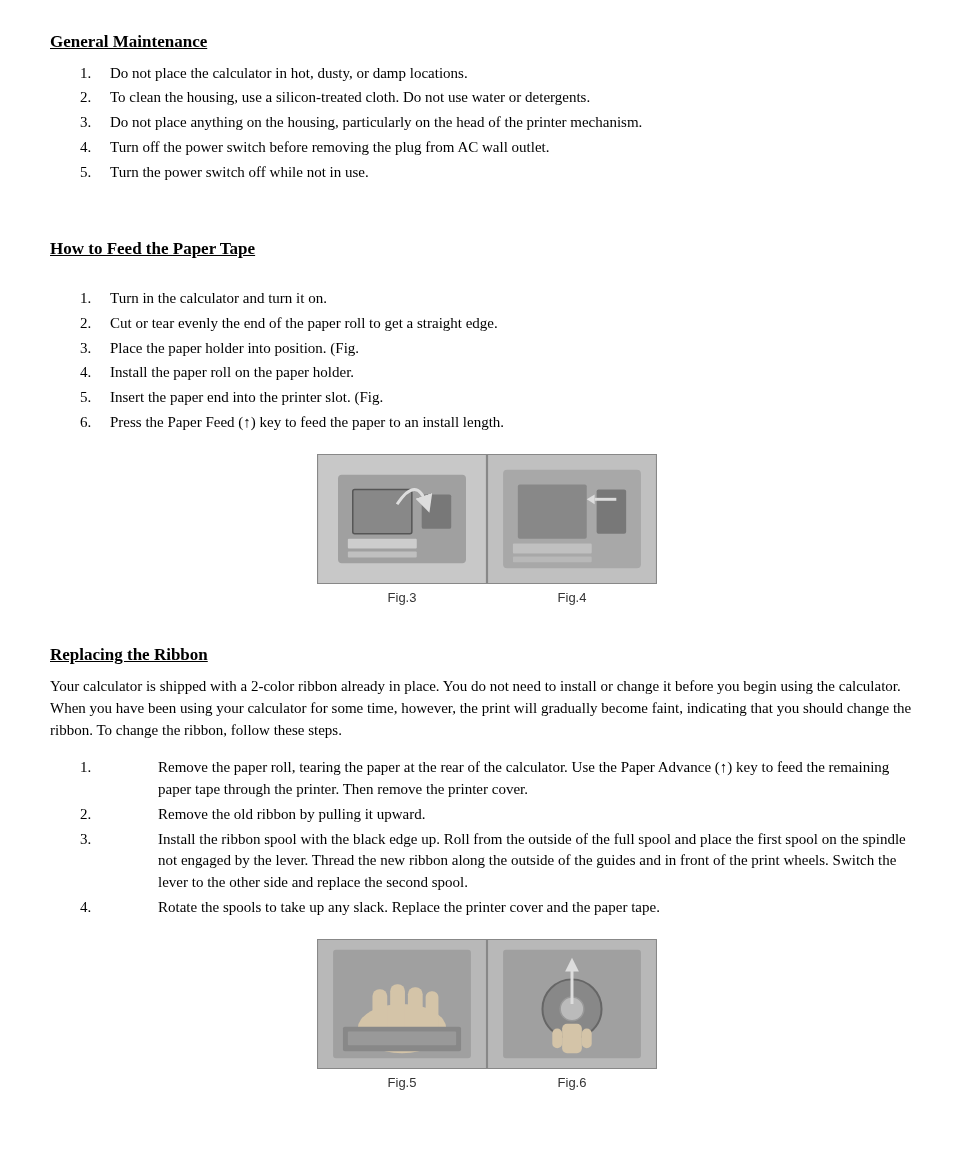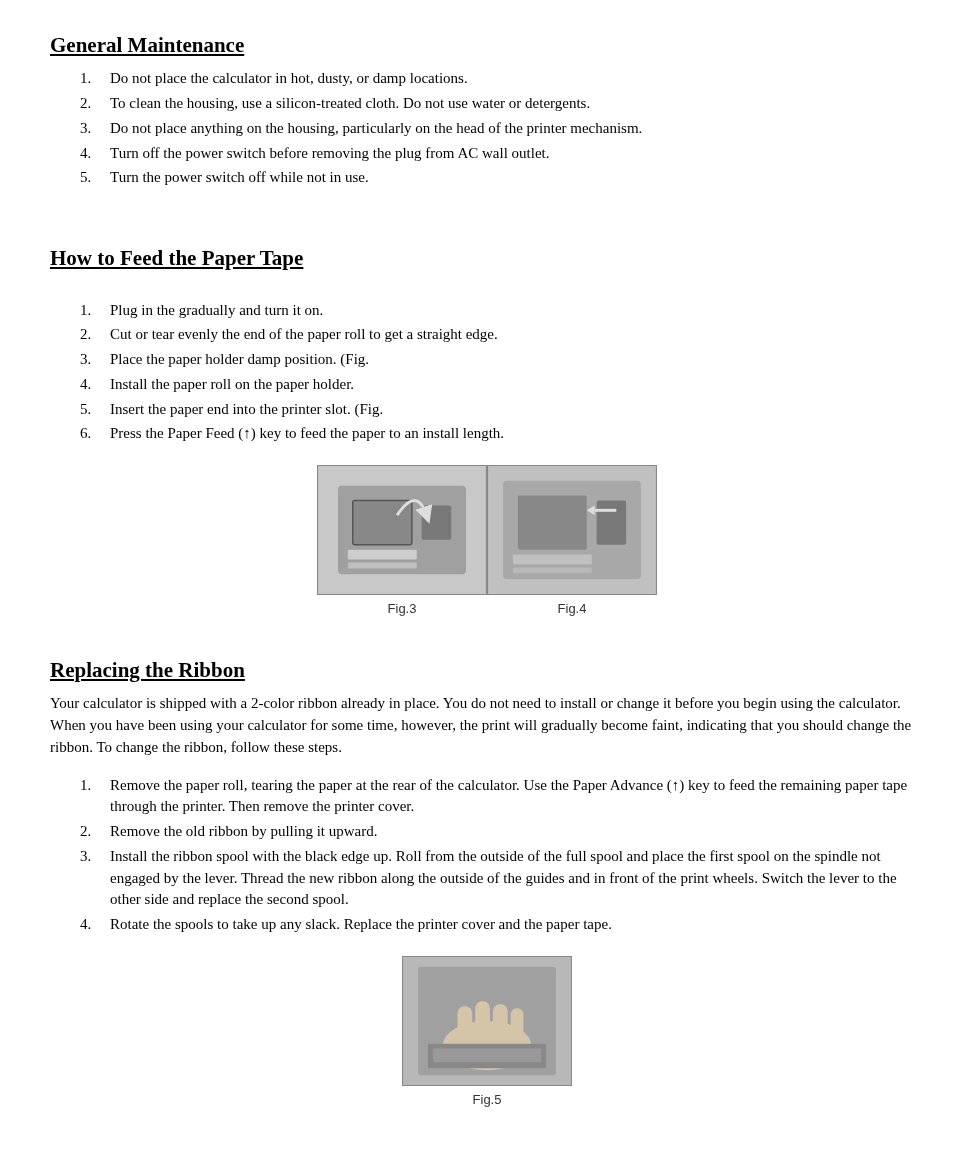--- a/index.html
+++ b/index.html
@@ -6,21 +6,21 @@
     body {
       font-family: "Times New Roman", Times, serif;
       font-size: 15px;
       color: #000;
       background: #fff;
       width: 974px;
       padding: 30px 50px 40px 50px;
       line-height: 1.45;
     }
     h2 {
-      font-size: 21px;
+      font-size: 17px;
       font-weight: bold;
       text-decoration: underline;
       margin-bottom: 8px;
     }
     .section { margin-bottom: 18px; }
     ol {
       list-style: none;
       margin: 0;
       padding: 0;
     }
@@ -72,20 +72,21 @@
       font-weight: bold;
       font-size: 15px;
       margin: 18px 0 10px 0;
     }
     .nested-ol li .num {
       min-width: 60px;
       padding-left: 30px;
     }
     .nested-li-text {
       flex: 1;
+      margin-left: 48px;
     }
   </style>
 </head>
 <body>
 
 <div class="section">
   <h2>General Maintenance</h2>
   <ol>
     <li>
       <span class="num">1.</span>
@@ -112,29 +113,29 @@
 
 <div class="spacer"></div>
 <div class="spacer"></div>
 
 <div class="section">
   <h2>How to Feed the Paper Tape</h2>
   <div class="spacer"></div>
   <ol>
     <li>
       <span class="num">1.</span>
-      <span class="text">Plug in the gradually and turn it on.</span>
+      <span class="text">Turn in the calculator and turn it on.</span>
     </li>
     <li>
       <span class="num">2.</span>
       <span class="text">Cut or tear evenly the end of the paper roll to get a straight edge.</span>
     </li>
     <li>
       <span class="num">3.</span>
-      <span class="text">Place the paper holder damp position. (Fig.</span>
+      <span class="text">Place the paper holder into position. (Fig.</span>
     </li>
     <li>
       <span class="num">4.</span>
       <span class="text">Install the paper roll on the paper holder.</span>
     </li>
     <li>
       <span class="num">5.</span>
       <span class="text">Insert the paper end into the printer slot. (Fig.</span>
     </li>
     <li>
@@ -227,14 +228,34 @@
           <rect x="73" y="45" width="15" height="50" rx="7" fill="#d4c4a8"></rect>
           <rect x="91" y="48" width="15" height="47" rx="7" fill="#d4c4a8"></rect>
           <rect x="109" y="52" width="13" height="42" rx="6" fill="#d4c4a8"></rect>
 
           <rect x="25" y="88" width="120" height="25" rx="2" fill="#888"></rect>
           <rect x="30" y="93" width="110" height="14" rx="1" fill="#999"></rect>
         </svg>
       </div>
       <span class="fig-label">Fig.5</span>
     </div>
+    <div class="fig-col">
+      <div class="fig-img">
+
+        <svg viewBox="0 0 170 130" xmlns="http://www.w3.org/2000/svg">
+          <rect width="170" height="130" fill="#b8b8b8"></rect>
+          <rect x="15" y="10" width="140" height="110" rx="3" fill="#a0a0a0"></rect>
+
+          <ellipse cx="85" cy="70" rx="30" ry="30" fill="#888" stroke="#666" stroke-width="2"></ellipse>
+          <ellipse cx="85" cy="70" rx="12" ry="12" fill="#bbb" stroke="#999" stroke-width="1.5"></ellipse>
+
+          <line x1="85" y1="65" x2="85" y2="25" stroke="#ddd" stroke-width="3"></line>
+          <polygon points="78,32 85,18 92,32" fill="#ddd"></polygon>
+
+          <rect x="75" y="85" width="20" height="30" rx="5" fill="#d4c4a8"></rect>
+          <rect x="65" y="90" width="10" height="20" rx="5" fill="#d4c4a8"></rect>
+          <rect x="95" y="90" width="10" height="20" rx="5" fill="#d4c4a8"></rect>
+        </svg>
+      </div>
+      <span class="fig-label">Fig.6</span>
+    </div>
   </div>
 </div>
 
 </body></html>

